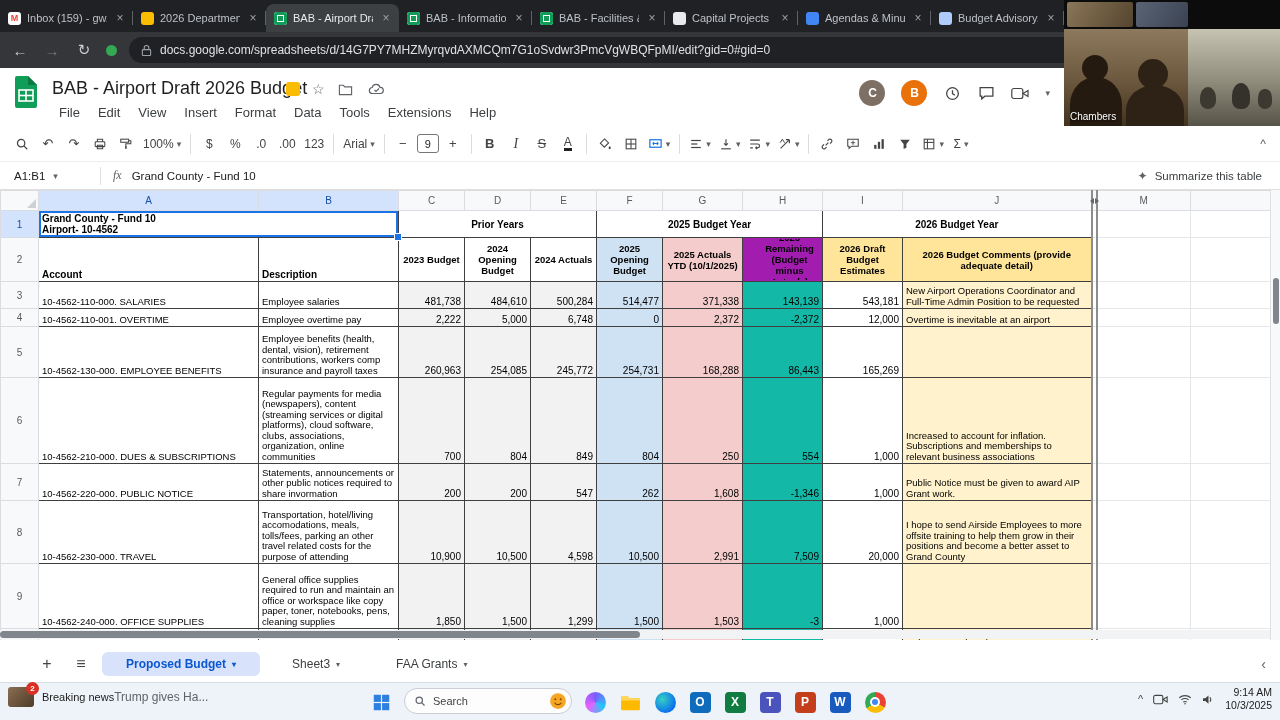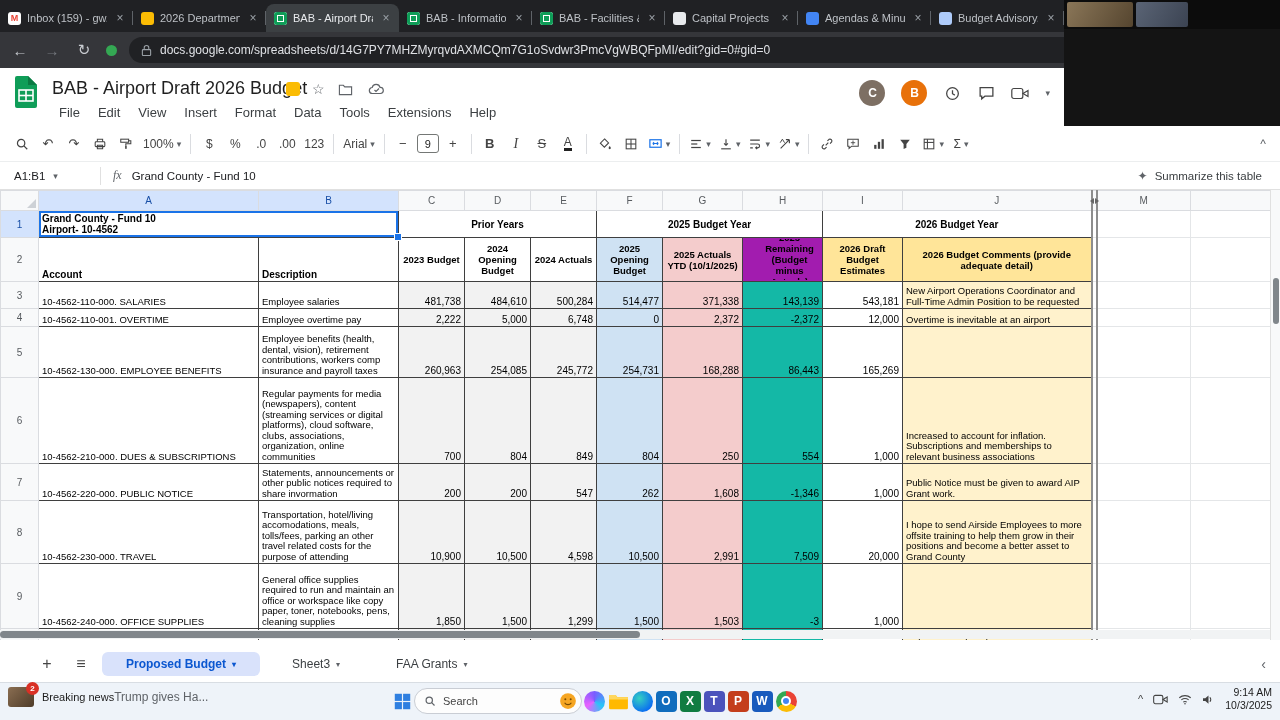--- a/index.html
+++ b/index.html
@@ -118,21 +118,21 @@
   .sb-right{position:absolute;right:14px;color:#5f6368;font-size:14px;}
 
   
   .taskbar{position:absolute;left:0;top:682px;width:1280px;height:38px;background:#eef3f9;border-top:1px solid #d8dde3;}
   .news{position:absolute;left:8px;top:4px;display:flex;gap:8px;align-items:center;}
   .newsimg{width:26px;height:20px;border-radius:3px;background:linear-gradient(135deg,#8a6e52,#4e3b28);position:relative;}
   .badge{position:absolute;left:18px;top:-5px;width:13px;height:13px;border-radius:50%;background:#d93025;color:#fff;font-size:8px;font-weight:bold;display:flex;align-items:center;justify-content:center;z-index:2;}
   .newstxt{display:flex;line-height:13px;}
   .news-t{font-size:11px;color:#1b1b1b;}
   .news-s{font-size:12px;color:#5f6368;}
-  .tb-center{position:absolute;left:390px;top:5px;display:flex;align-items:center;}
+  .tb-center{position:absolute;left:369px;top:5px;display:flex;align-items:flex-end;gap:11px;}
   .searchpill{width:168px;height:26px;border-radius:13px;background:#fdfdfd;border:1px solid #c9cdd4;display:flex;align-items:center;gap:7px;padding:0 4px 0 9px;}
   .searchpill .ph{flex:1;font-size:11px;color:#444;}
   .appico{width:24px;height:24px;display:flex;align-items:center;justify-content:center;}
   .sq{width:21px;height:21px;border-radius:4px;color:#fff;font-size:12px;font-weight:bold;display:flex;align-items:center;justify-content:center;}
   .copilot{width:21px;height:21px;border-radius:50%;background:conic-gradient(#7a5cff,#27c6f7,#e961ff,#7a5cff);}
   .edgeico{width:21px;height:21px;border-radius:50%;background:radial-gradient(circle at 35% 35%,#35d0c2,#0b6ff0 72%);}
   .chrome{width:21px;height:21px;border-radius:50%;background:conic-gradient(#ea4335 0 33%,#fbbc05 0 66%,#34a853 0 100%);position:relative;}
   .chrome::after{content:"";position:absolute;inset:26%;background:#4285f4;border:2px solid #fff;border-radius:50%;}
   .tray{position:absolute;right:8px;top:3px;display:flex;align-items:center;gap:10px;}
   .trayic{color:#444;font-size:11px;display:flex;align-items:center;}
@@ -936,13 +936,27 @@
       <span style="display:block">10/3/2025</span>
     </span>
   </div>
 </div>
 
 <div class="vo">
   <div class="vo-top">
     <div class="vo-thumb vo-t1"></div>
     <div class="vo-thumb vo-t2"></div>
   </div>
+  <div class="vo-main">
+    <div class="vo-left">
+      <span class="sil head" style="left:18px;top:26px;width:26px;height:26px;"></span>
+      <span class="sil" style="left:6px;top:48px;width:52px;height:55px;"></span>
+      <span class="sil head" style="left:74px;top:30px;width:30px;height:30px;background:#2e2216;"></span>
+      <span class="sil" style="left:62px;top:56px;width:58px;height:50px;background:#2e2216;"></span>
+      <span class="vo-label">Chambers</span>
+    </div>
+    <div class="vo-right">
+      <span class="sil" style="left:12px;top:58px;width:16px;height:22px;background:#3c3a30;"></span>
+      <span class="sil" style="left:44px;top:54px;width:18px;height:26px;background:#34322a;"></span>
+      <span class="sil" style="left:70px;top:60px;width:14px;height:20px;background:#3c3a30;"></span>
+    </div>
+  </div>
 </div>
 
 </body></html>

